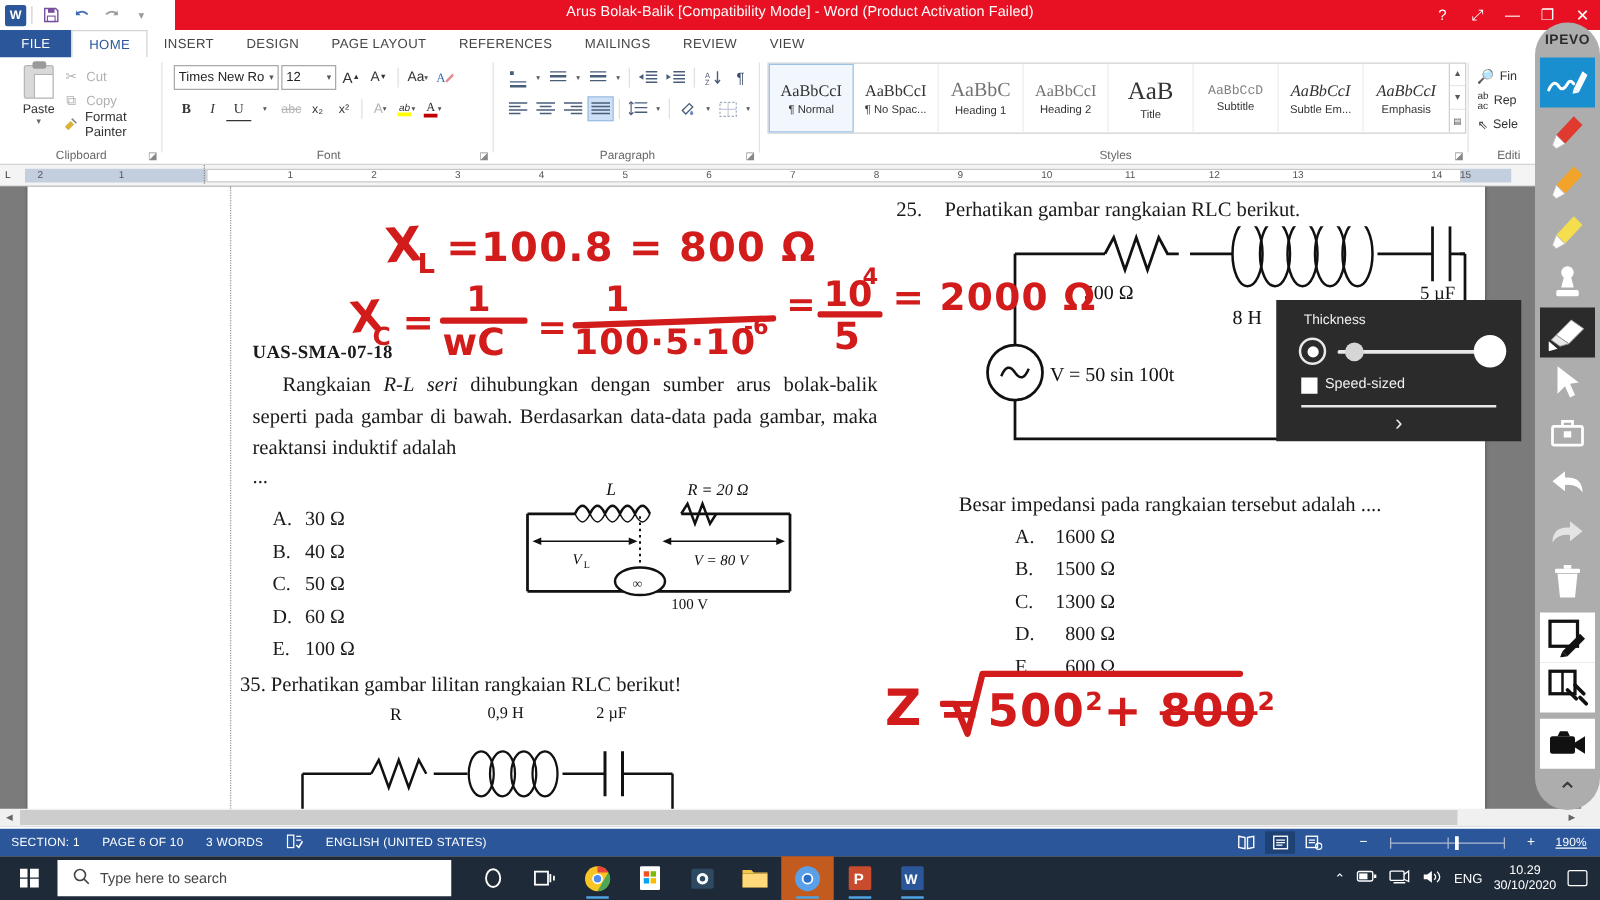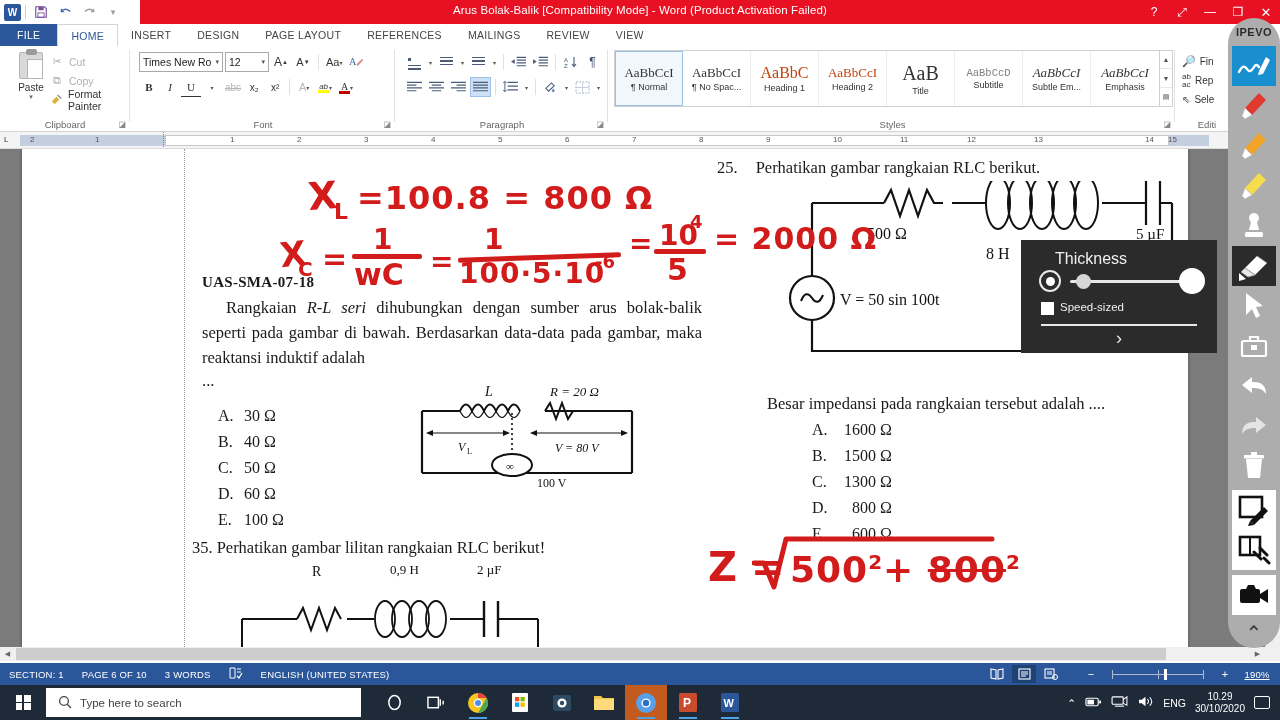--- a/index.html
+++ b/index.html
@@ -119,21 +119,21 @@
   .stylebox{
     position:absolute;left:4px;top:4px;height:57px;border:1px solid #d0d0d0;
     display:flex;background:#fff;
   }
   .sty{
     width:68px;height:55px;display:flex;flex-direction:column;align-items:center;
     justify-content:center;gap:1px;border-right:1px solid #eee;
   }
   .sty.sel{border:1px solid #9cc0e6;background:#f2f7fd;}
   .sty .prev{font-family:"Liberation Serif",serif;font-size:13px;color:#333;white-space:nowrap;}
-  .sty .prev.blue{color:#c2410c;}
+  .sty .prev.blue{color:#737373;}
   .sty .prev.big{font-size:20px;}
   .sty .prev.small{font-size:10.5px;color:#808080;font-family:Liberation Mono, monospace;}
   .sty .prev.ital{font-style:italic;}
   .sty .nm{font-size:9px;color:#333;white-space:nowrap;}
   .sty-scroll{width:13px;display:flex;flex-direction:column;justify-content:space-between;
     border-left:1px solid #d0d0d0;}
   .sty-scroll div{height:18px;display:flex;align-items:center;justify-content:center;
     font-size:7px;color:#555;border-bottom:1px solid #e8e8e8;}
 
   
@@ -199,21 +199,21 @@
   .ip-chev{
     margin-top:4px;width:44px;height:34px;display:flex;align-items:center;justify-content:center;
     color:#3a3a3a;font-size:20px;
   }
 
   
   .thickpop{
     position:absolute;left:1021px;top:240px;width:196px;height:113px;
     background:#2b2b2b;color:#fff;
   }
-  .tp-title{position:absolute;left:34px;top:10px;font-size:16px;color:#f0f0f0;}
+  .tp-title{position:absolute;left:22px;top:10px;font-size:11px;color:#f0f0f0;}
   .tp-ringbtn{
     position:absolute;left:18px;top:30px;width:22px;height:22px;border-radius:50%;
     border:2px solid #e8e8e8;display:flex;align-items:center;justify-content:center;
   }
   .tp-ringbtn i{width:9px;height:9px;border-radius:50%;background:#fff;display:block;}
   .tp-track{position:absolute;left:49px;top:40px;width:120px;height:3px;background:#e8e8e8;
     border-radius:2px;}
   .tp-knob{position:absolute;left:55px;top:34px;width:15px;height:15px;border-radius:50%;
     background:#d6d6d6;}
   .tp-bigdot{position:absolute;left:158px;top:28px;width:26px;height:26px;border-radius:50%;

